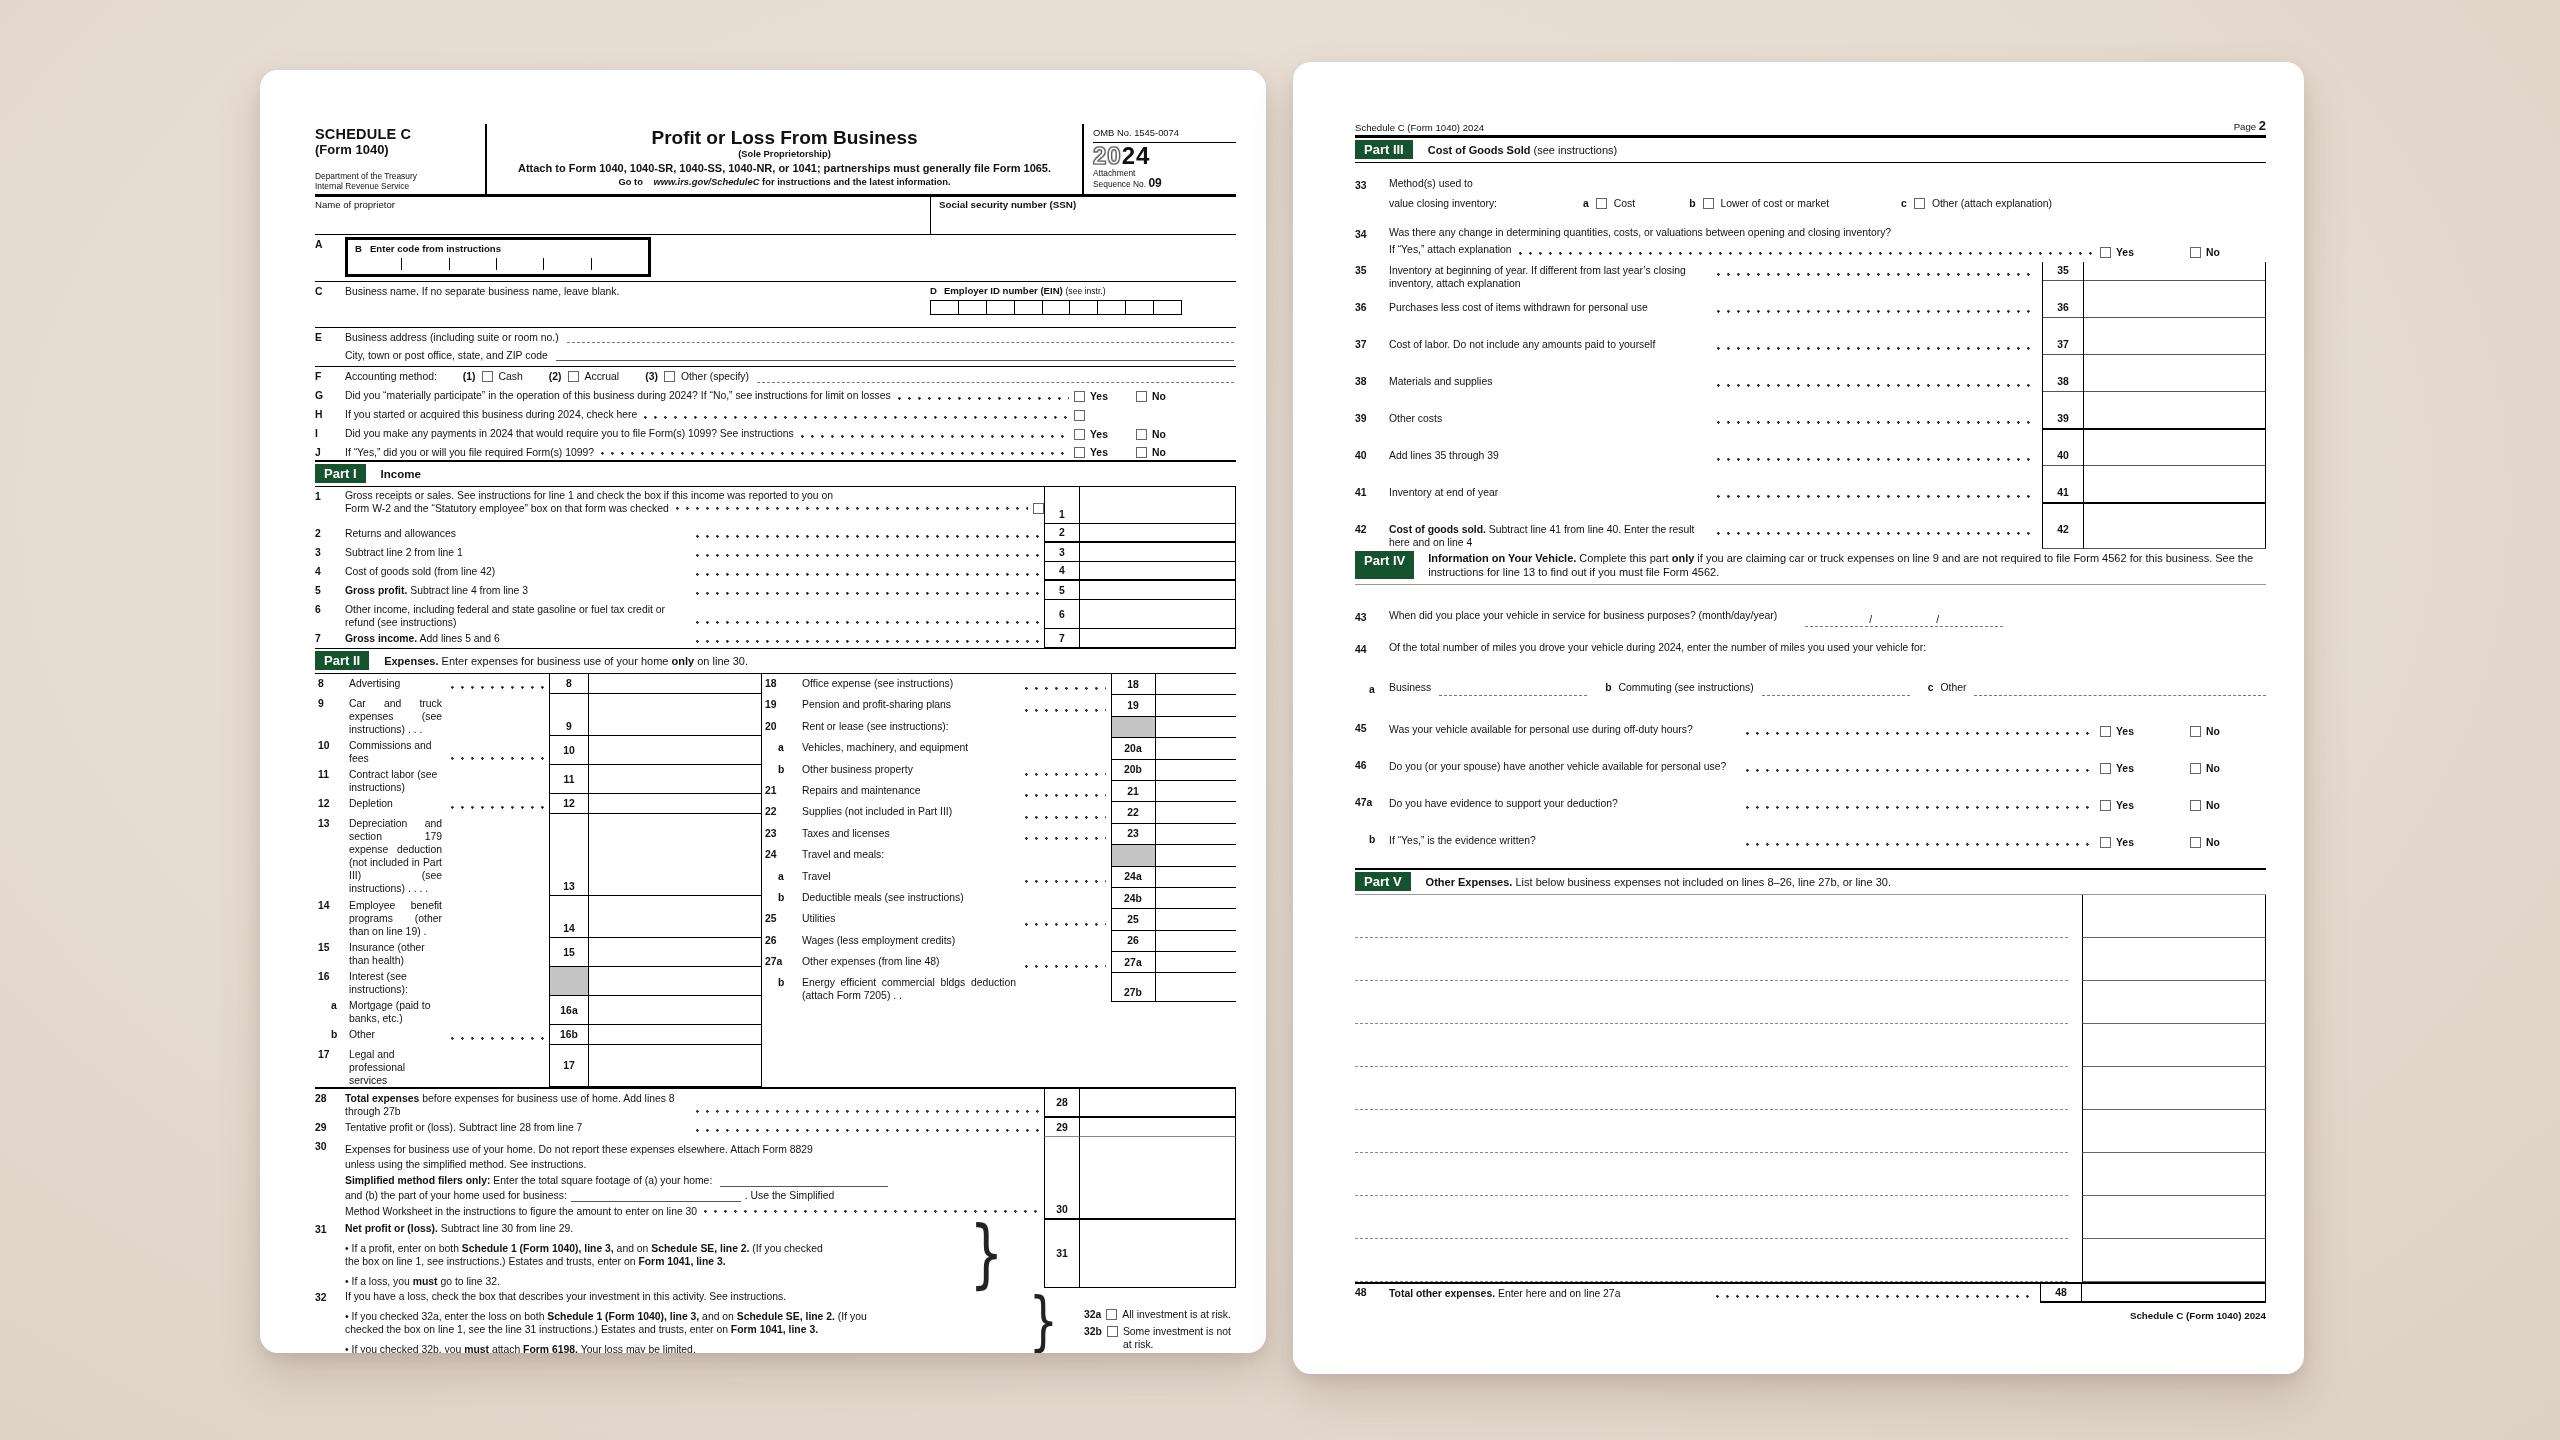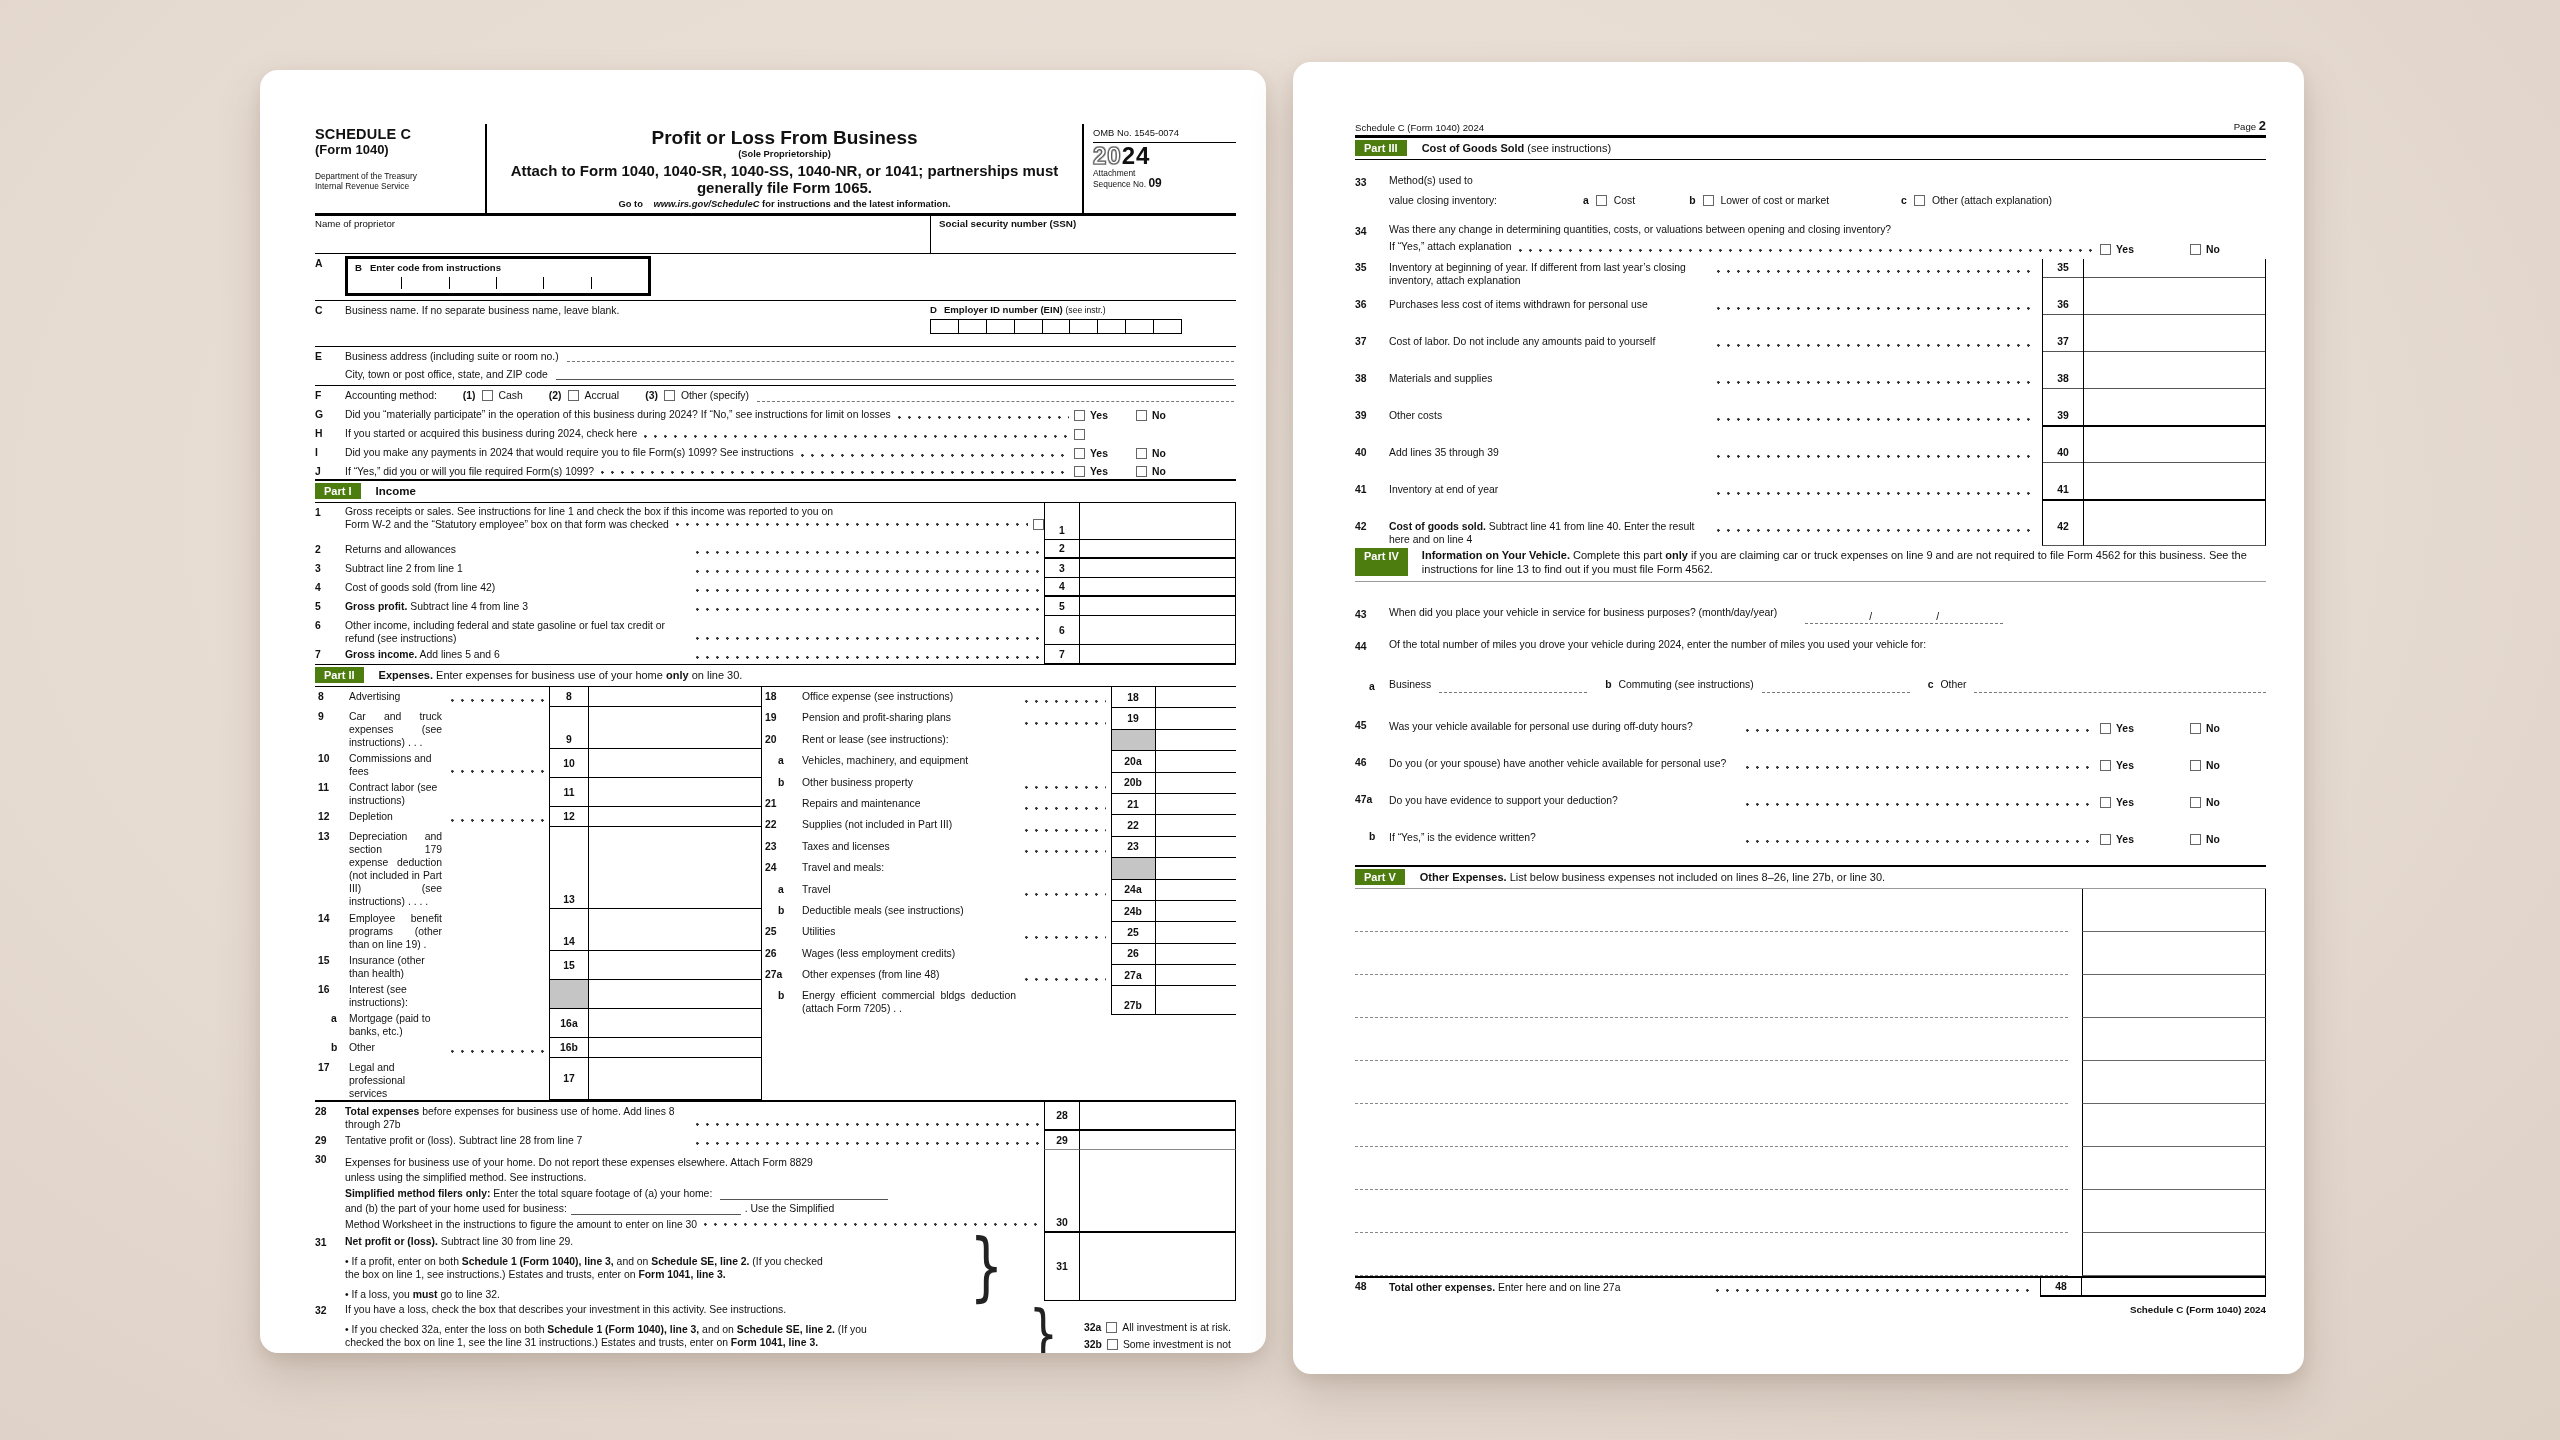--- a/index.html
+++ b/index.html
@@ -24,21 +24,21 @@
 
   
   .hdr { display:flex; border-bottom:3px solid #000; }
   .hdr-left { width:170px; padding:2px 6px 3px 0; }
   .schedc { font-size:14.5px; font-weight:800; letter-spacing:.2px; }
   .form1040 { font-size:13px; font-weight:800; margin-bottom:14px; }
   .dept { font-size:8.4px; line-height:10px; }
   .hdr-mid { flex:1; border-left:2px solid #000; border-right:2px solid #000; text-align:center; padding:3px 8px 4px; }
   .title { font-size:19px; font-weight:800; }
   .subtitle { font-size:9.3px; font-weight:700; margin-bottom:3px; }
-  .attach { font-size:15px; font-weight:700; margin-bottom:2px; }
+  .attach { font-size:11px; font-weight:700; margin-bottom:2px; }
   .goto { font-size:9.4px; font-weight:700; }
   .hdr-right { width:152px; padding:2px 0 0 9px; font-size:9.4px; }
   .omb { border-bottom:1px solid #000; padding:1px 0 4px; }
   .year { font-size:24px; font-weight:800; letter-spacing:1px; line-height:26px; }
   .y20 { color:#fff; -webkit-text-stroke:1.1px #5a5a5a; text-shadow:-1px -1px 0 #bbb,1px -1px 0 #bbb,-1px 1px 0 #bbb,1px 1px 0 #bbb; }
   .attseq { font-size:8.4px; line-height:9.5px; }
   .seq { font-size:12px; }
 
   
   .namerow { display:flex; border-bottom:1px solid #000; height:38px; }
@@ -74,21 +74,21 @@
   .dots { flex:1 1 auto; height:3px; align-self:flex-end; margin:0 5px 5px 7px;
           background-image:radial-gradient(circle at 1.4px 1.4px,#333 1.1px,transparent 1.5px);
           background-size:10px 3px; background-repeat:repeat-x; }
   .nd .dots { background:none; }
   .yn { width:162px; flex:none; display:flex; gap:28px; align-items:center; padding-top:2px; }
   .ynw { width:166px; flex:none; display:flex; gap:56px; align-items:center; padding-top:2px; }
   .pair { display:flex; align-items:center; gap:5px; font-weight:700; }
 
   
   .partbar { display:flex; align-items:center; gap:15px; padding:2px 0 3px; border-bottom:1.1px solid #000; }
-  .ptag { background:#4d7c0f; color:#fff; font-weight:700; font-size:11px; padding:1.5px 9px 2.5px; flex:none; }
+  .ptag { background:#14532d; color:#fff; font-weight:700; font-size:13px; padding:1.5px 9px 2.5px; flex:none; }
   .bartitle { font-weight:700; font-size:11.5px; }
   .bartext { font-size:11px; }
   .topline { border-top:1.6px solid #000; }
 
   
   .p1row { display:flex; min-height:19px; align-items:stretch; }
   .nc { width:36px; flex:none; border-left:1.2px solid #000; border-right:1.2px solid #000; border-bottom:1px solid #000;
         display:flex; align-items:center; justify-content:center; font-weight:700; }
   .ac { width:156px; flex:none; border-right:1.2px solid #000; border-bottom:1px solid #000; }
   .thick .nc, .thick .ac { border-bottom-width:2px; }

